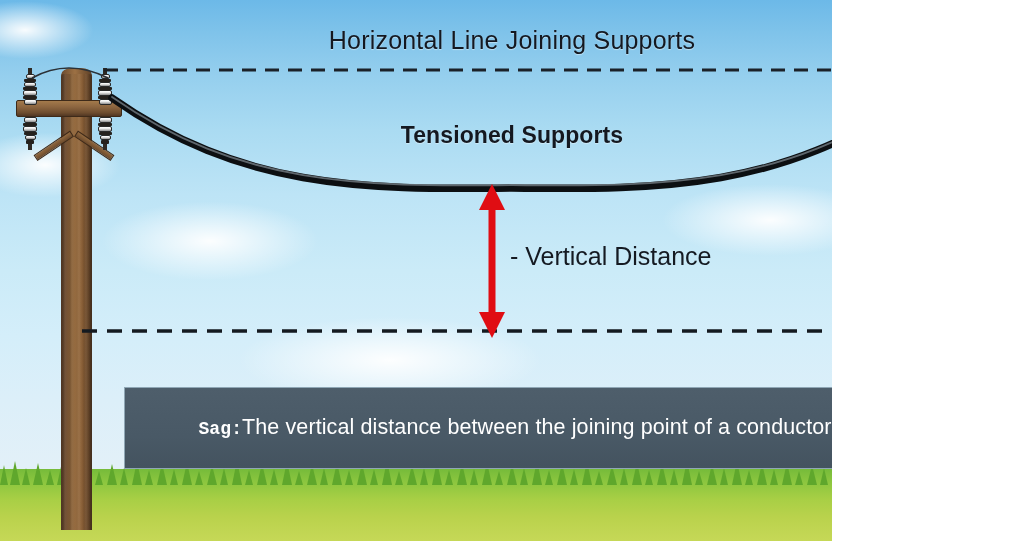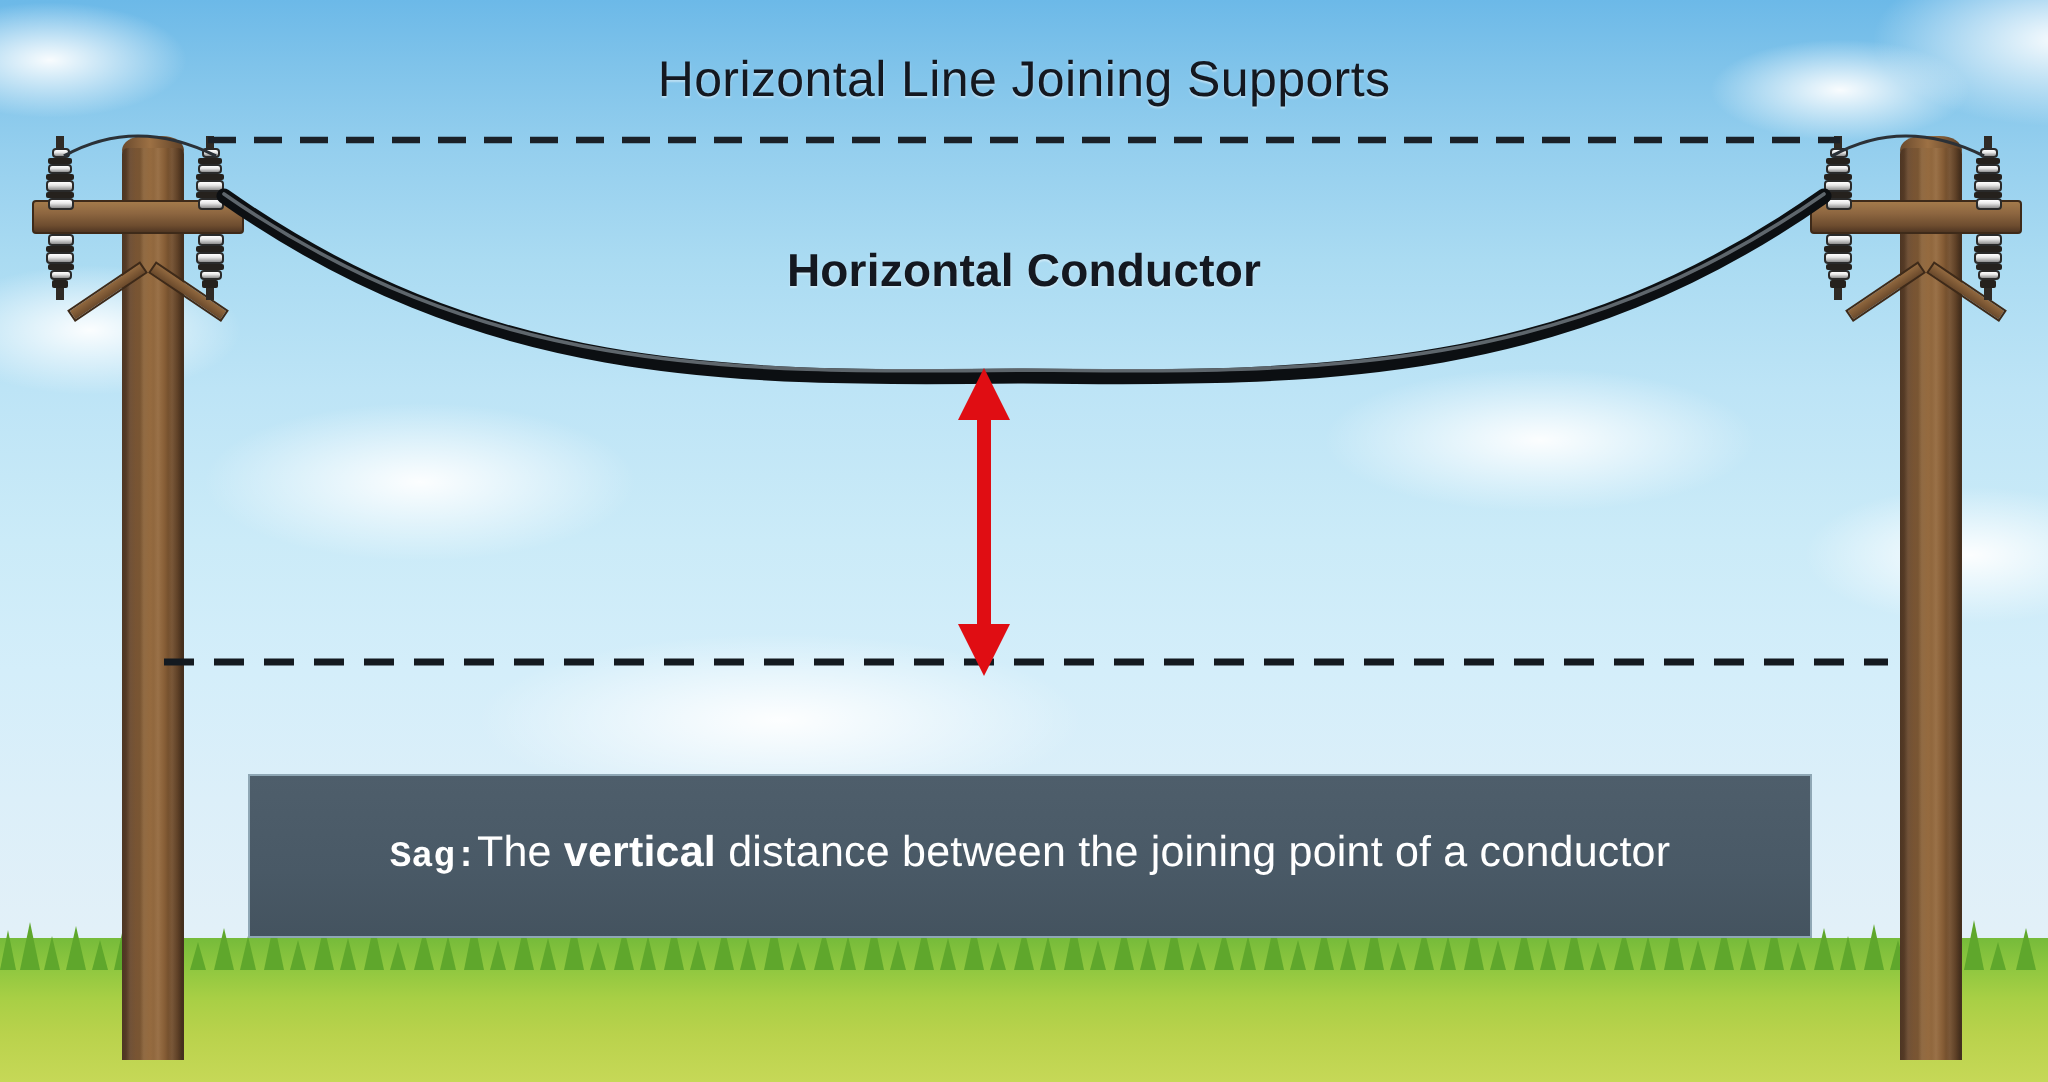--- a/index.html
+++ b/index.html
@@ -2,21 +2,21 @@
 <html><head>
 <meta charset="utf-8">
 <style>
   html, body {
     margin: 0;
     padding: 0;
     background: #ffffff;
   }
   #stage {
     position: relative;
-    width: 1024px;
+    width: 832px;
     height: 541px;
     overflow: hidden;
     font-family: "Liberation Sans", sans-serif;
     background: #bfe0f2;
   }
 
   
   .sky {
     position: absolute;
     left: 0; top: 0;
@@ -214,21 +214,21 @@
     justify-content: center;
     color: #ffffff;
   }
   #definition-box .defn-line {
     font-size: 21.5px;
     line-height: 31px;
     text-align: center;
     white-space: nowrap;
     letter-spacing: 0.1px;
   }
-  #definition-box .b { font-weight: 700; }
+  #definition-box .b { font-weight: 400; }
   #definition-box .sag-term { font-weight: 700; font-size: 18px; font-family: Liberation Mono, monospace; }
 
   svg { display: block; }
   .vec {
     position: absolute;
     left: 0; top: 0;
     width: 1024px; height: 541px;
     pointer-events: none;
   }
 </style>
@@ -450,23 +450,24 @@
 
     <g>
       <line x1="492" y1="196" x2="492" y2="324" stroke="#e00d13" stroke-width="7"></line>
       <polygon points="492,184 479,210 505,210" fill="#e00d13"></polygon>
       <polygon points="492,338 479,312 505,312" fill="#e00d13"></polygon>
     </g>
   </svg>
 
   <div class="label" id="title-horizontal-line">Horizontal Line Joining Supports</div>
 
-  <div class="label" id="label-tensioned">Horizontal Conductor</div>
+  <div class="label" id="label-tensioned">Tensioned Supports</div>
 
   <div class="label" id="label-sag-line">
+    <span class="sag-rest">- Vertical Distance</span>
   </div>
 
   <div id="definition-box">
     <div class="defn-line">
       <span class="sag-term">Sag:</span><span>The </span><span class="b">vertical</span><span> distance between the joining point of a conductor</span>
     </div>
   </div>
 
 </div>
 

